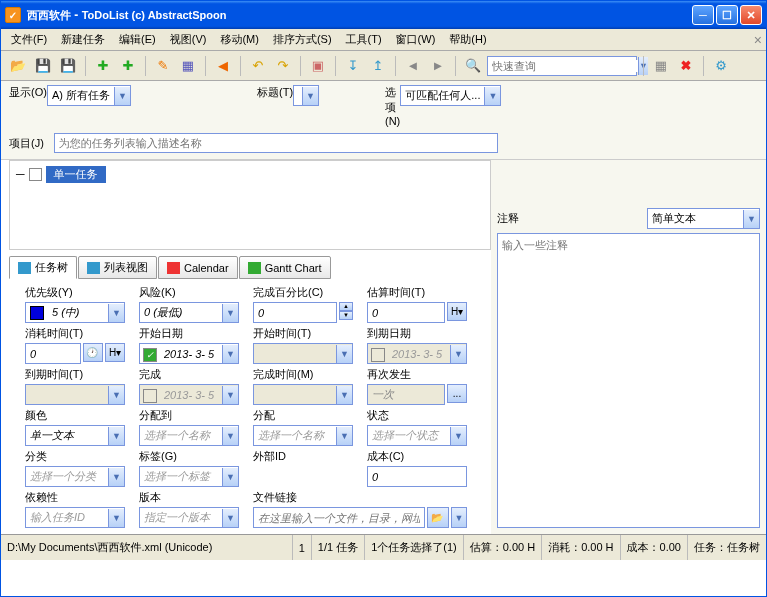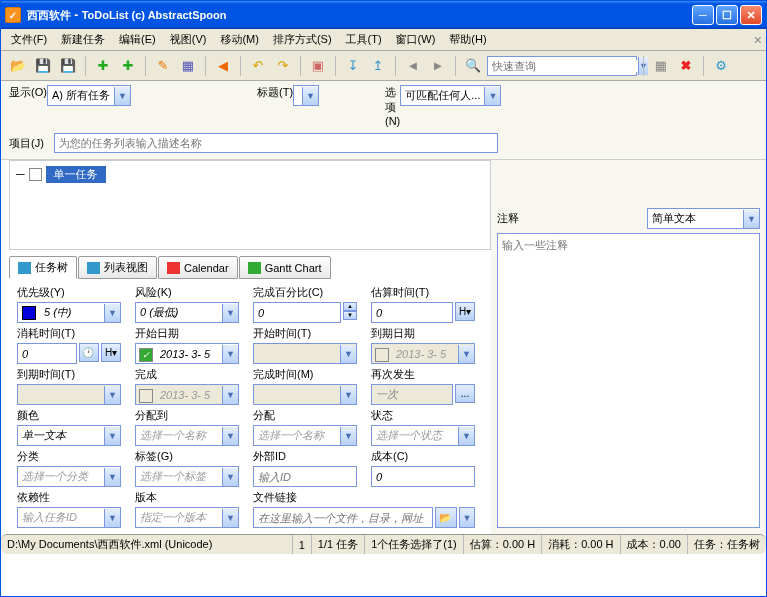--- a/index.html
+++ b/index.html
@@ -34,31 +34,31 @@
 .tasklist-header { background: linear-gradient(#fff,#e6e6e6); border: 1px solid #ccc; border-right: none; padding: 3px 6px; font-weight: normal; margin:4px 0 0 8px;}
 .tasklist-body { border: 1px solid #ccc; height: 90px; margin: 0 0 4px 8px; background:#fff; padding: 2px;}
 .taskrow { display:flex; align-items:center; height:18px; gap:4px; margin-top:2px;}
 .taskrow .chk { width:13px; height:13px; border:1px solid #888; background:#fff;}
 .taskrow .tasklabel { background:#316ac5; color:#fff; padding:1px 8px;}
 .taskrow .del { color:#000; cursor:pointer; margin-left:4px; font-size:12px;}
 .viewtabs { display:flex; padding: 2px 8px 4px; gap:1px;}
 .viewtab { border:1px solid #999; background: linear-gradient(#fff,#e8e8e8); padding: 3px 8px; display:flex; align-items:center; gap:4px; cursor:pointer; border-radius: 2px 2px 0 0;}
 .viewtab.active { background:#fff; border-bottom-color:#fff;}
 .viewtab .ticon { width:13px; height:12px;}
-.fieldsgrid { padding: 2px 16px 6px; display:grid; grid-template-columns: repeat(4, 1fr); column-gap: 14px; row-gap: 3px;}
+.fieldsgrid { padding: 2px 24px 6px; display:grid; grid-template-columns: repeat(4, 1fr); column-gap: 14px; row-gap: 3px;}
 .fieldwrap { display:flex; flex-direction:column;}
 .fieldwrap .combo, .fieldwrap .input { width: 100%; height: 21px; font-style: italic;}
 .fieldwrap .input { border:1px solid #7a96df; padding:0 4px;}
 .fieldwrap .input.disabled { background:#ece9d8; color:#888;}
 .fieldwrap .placeholder { color:#999;}
 .smallbtn { width:20px; height:19px; border:1px solid #7a96df; background:linear-gradient(#e4eefd,#b7d1f7); display:flex; align-items:center; justify-content:center; font-size:10px; cursor:pointer;}
 .rightpane .notehdr { display:flex; align-items:center; gap:8px; padding: 4px 0; margin-top: 44px;}
 .rightpane .notehdr .combo { width: 113px;}
 .rightpane textarea { flex:1; border:1px solid #7a96df; resize:none; padding:4px; color:#999; font-family: inherit;}
-.statusbar { background:#ece9d8; border-top:1px solid #999; height:20px; display:flex; align-items:center; font-size:11px;border-radius:6px;}
+.statusbar { background:#ece9d8; border-top:1px solid #999; height:26px; display:flex; align-items:center; font-size:11px;}
 .statusbar .cell { padding: 0 6px; border-left: 1px solid #bbb; height:100%; display:flex; align-items:center; white-space:nowrap;}
 .statusbar .cell:first-child { border-left:none; flex:0 0 auto; }
 .filler { flex:1;}
 .colorbox { width:14px; height:14px; border:1px solid #000; display:inline-block;}
 .datebox { display:flex;}
 .datebox .chkbox { width:14px; height:14px; border:1px solid #888; margin: 3px 3px 0 3px; display:flex; align-items:center; justify-content:center; font-size:9px;}
 .estwrap { display:flex; gap:2px;}
 .spinners { width:14px; display:flex; flex-direction:column;}
 .spinners .sp { height:9px; border:1px solid #7a96df; background:linear-gradient(#e4eefd,#b7d1f7); font-size:6px; text-align:center; line-height:7px;}
 .linkwrap { display:flex; gap:2px;}
@@ -322,21 +322,20 @@
       </div>
       <div class="fieldwrap">
         <span class="fieldlabel">标签(G)</span>
         <div class="combo">
             <span class="val placeholder">选择一个标签</span>
             <div class="dropdown-arrow">▼</div>
           </div>
       </div>
       <div class="fieldwrap">
         <span class="fieldlabel">外部ID</span>
-        <input class="input" placeholder="输入ID" style="">
       </div>
       <div class="fieldwrap">
         <span class="fieldlabel">成本(C)</span>
         <input class="input" value="0" style="">
       </div>
 
       <div class="fieldwrap">
         <span class="fieldlabel">依赖性</span>
         <div class="combo">
             <span class="val placeholder">输入任务ID</span>

